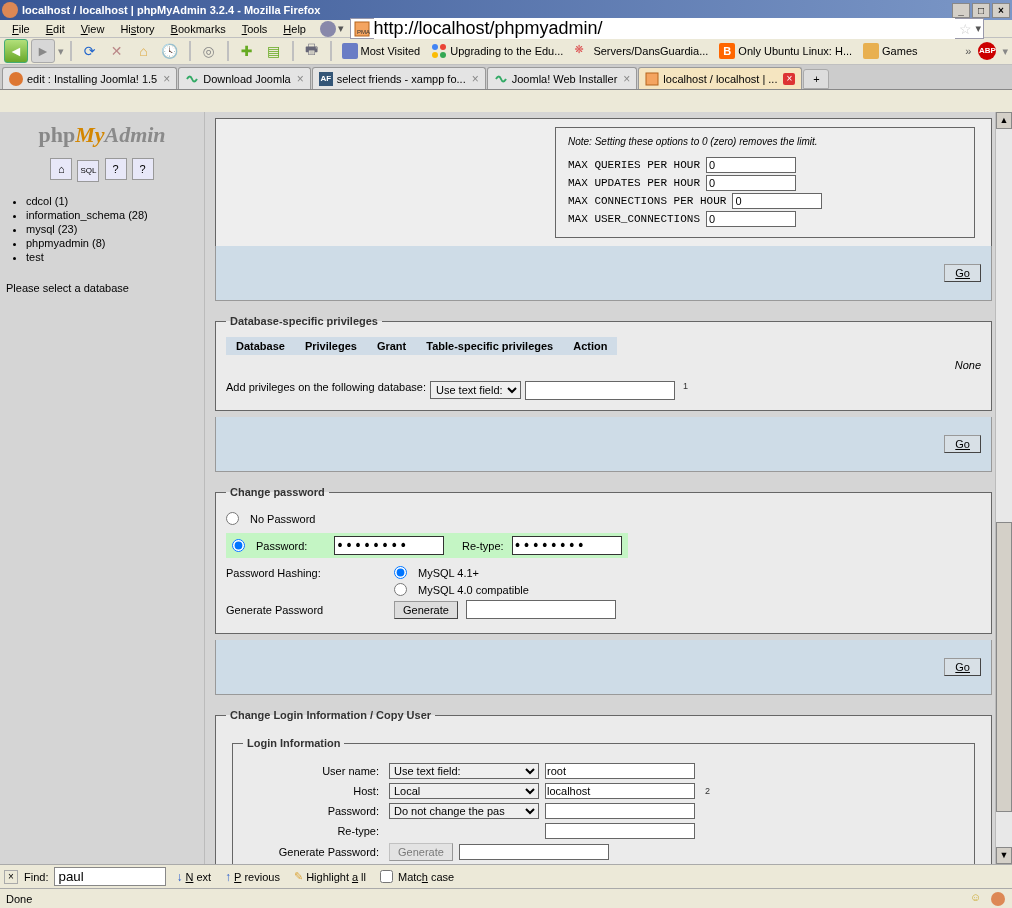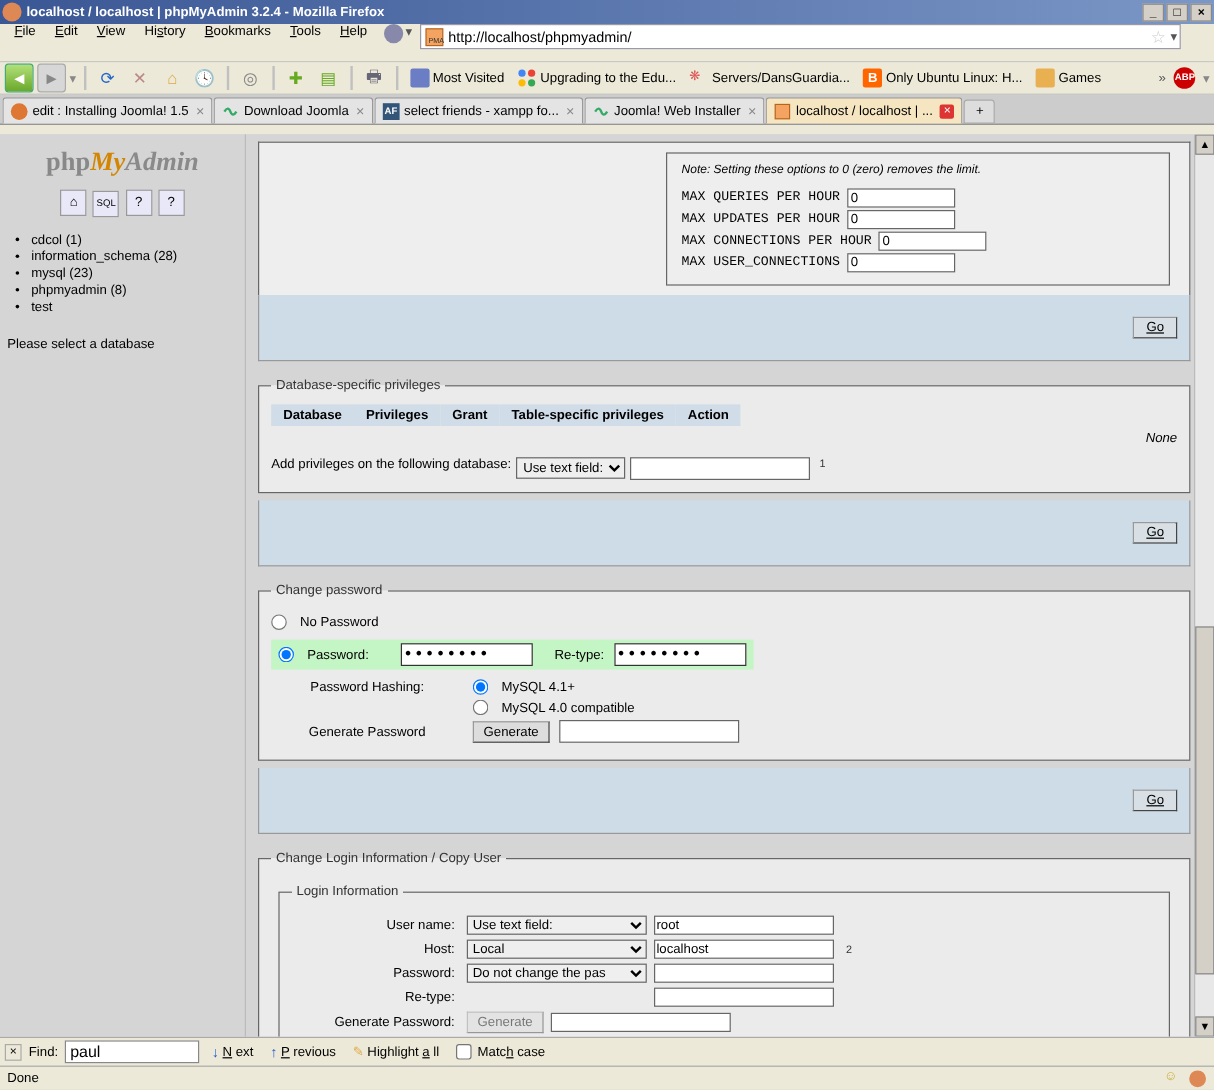--- a/index.html
+++ b/index.html
@@ -5,27 +5,27 @@
 * { box-sizing: border-box; margin: 0; padding: 0; }
 body { font-family: "Segoe UI", Tahoma, sans-serif; font-size: 11px; background: #ece9d8; width: 1012px; height: 908px; overflow: hidden; position: relative; }
 
 
 .titlebar { background: linear-gradient(to right, #3a5795, #7b97c7); height: 20px; display: flex; align-items: center; padding: 0 2px; color: #fff; font-weight: bold; }
 .titlebar .ff-icon { width: 16px; height: 16px; background: #d85; border-radius: 8px; margin-right: 4px; display:inline-block; }
 .titlebar .spacer { flex: 1; }
 .titlebar .winbtn { width: 18px; height: 15px; background: #d4d0c8; border: 1px solid #888; color: #000; font-size: 10px; text-align: center; line-height: 13px; margin-left: 2px; font-weight:bold; font-family: Arial; }
 
 
-.menubar { background: #ece9d8; height: 32px; display: flex; align-items: flex-start; padding: 0 4px; border-bottom: 1px solid #c0c0c0; }
+.menubar { background: #ece9d8; height: 18px; display: flex; align-items: center; padding: 0 4px; border-bottom: 1px solid #c0c0c0; }
 .menubar .menuitem { padding: 0 8px; cursor: default; }
 .menubar .menuitem u { text-decoration: underline; }
 .menubar .globe { width: 16px; height: 16px; background: #88a; border-radius: 8px; margin-left: 6px; }
 .menubar .urlbox { flex: 1; margin-left: 6px; display: flex; align-items: center; background: #fff; border: 1px solid #99a; height: 21px; padding: 0 2px; }
 .menubar .pma-icon { width: 18px; height: 18px; display: inline-block; margin-right:3px;}
-.menubar .urlinput { border: none; flex: 1; font-size: 12px; outline: none; }
+.menubar .urlinput { border: none; flex: 1; font-size: 18px; outline: none; }
 .menubar .star { color: #ccc; font-size: 14px; margin: 0 4px; text-align: center; }
 .menubar .throbber { width: 20px; height: 20px; margin-left: 4px; }
 
 
 .toolbar { background: #ece9d8; height: 27px; display: flex; align-items: center; padding: 0 4px; border-bottom: 1px solid #c0c0c0; gap: 3px; }
 .tbtn { width: 24px; height: 24px; display: inline-flex; align-items: center; justify-content: center; border-radius: 3px; font-size: 14px; }
 .nav-back { background: linear-gradient(#b2e07a,#6aa82a); border:1px solid #4a7; color:#fff; font-weight:bold;}
 .nav-fwd { background: #d7d7d7; border:1px solid #aaa; color:#888;}
 .tsep { width: 2px; height: 20px; background: #c0c0c0; margin: 0 3px; }
 .bm { display: inline-flex; align-items: center; padding: 0 4px; height: 22px; gap: 3px; font-size: 11px; }
@@ -56,40 +56,40 @@
 .select-msg { margin-top: 18px; }
 
 .mainpane { flex: 1; background: #d5d5d5; overflow: hidden; position: relative; }
 .mainpane-inner { padding: 6px 20px 6px 10px; height:100%; overflow:hidden;}
 .vscroll { position: absolute; right: 0; top: 0; bottom: 0; width: 17px; background: #e8e8e8; border-left: 1px solid #bbb;}
 .vscroll .arr { height: 17px; background: #d4d0c8; border: 1px solid #888; text-align: center; font-size: 9px; line-height: 14px;}
 .vscroll .thumb { position: absolute; right: 0; left: 0; top: 17px; height: 50px; background: #d4d0c8; border: 1px solid #888;}
 .vscroll .arr.bottom{position:absolute; bottom:0; left:0; right:0;}
 
 fieldset { border: 1px solid #666; margin: 6px 0; padding: 10px; background: #ebebeb; }
-legend { padding: 0 4px; font-size: 11px; color: #333; font-weight:normal;}
+legend { padding: 0 4px; font-size: 11px; color: #333; font-weight:bold;}
 .limits-box { border: 1px solid #666; padding: 8px 12px; background: #eee; margin-left: auto; width: 420px; position:relative; margin-right:8px;}
 .limits-note { font-style: italic; font-size: 10px; margin-bottom: 10px; }
 .limits-row { display: flex; align-items: center; margin: 2px 0; font-family: "Courier New", monospace; font-size: 11px;}
 .limits-row label { flex:0 0 auto; }
 .limits-row input { width: 90px; border: 1px solid #666; padding: 1px 2px; margin-left: 6px; font-size:11px;}
 
 .go-bar { background: #cedce7; border: 1px solid #999; border-top: none; padding: 18px 10px; text-align: right; margin-bottom:14px; }
 .go-btn { border: 1px outset #999; background: #d8e0e6; padding: 2px 10px; font-size: 11px; text-decoration:underline; color:#000;}
 .priv-none { text-align: right; font-style: italic; margin: 4px 0 10px; }
 .add-priv { display: flex; align-items: flex-start; gap: 4px; font-size:11px;}
 .add-priv select { border: 1px solid #666; padding: 1px; font-size:11px;}
 .add-priv input[type=text]{ border:1px solid #666; padding:1px; width:150px;}
 .sup { font-size: 9px; vertical-align: super; margin-left: 4px; color:#333;}
 
 .pw-row { display: flex; align-items: center; gap: 8px; margin: 4px 0; }
 .pw-row.hl { background: #c4f5c4; padding: 3px 6px; display:inline-flex;}
 .pw-row input[type=radio]{margin-right:3px;}
 .pw-row input[type=password]{ border:1px solid #333; padding:1px; width:110px; font-family:monospace; letter-spacing:1px;}
-.pw-row label.fixed { width: 160px; display: inline-block; text-align: center; }
+.pw-row label.fixed { width: 160px; display: inline-block; }
 .gen-btn { border: 1px outset #999; background: #ddd; padding: 2px 8px; font-size:11px;}
 .gen-input { border:1px solid #666; width:150px; padding:1px;}
 
 .login-row { display: flex; align-items: center; margin: 4px 0; gap: 6px; }
 .login-row .lbl { width: 140px; text-align: right; padding-right: 4px;}
 .login-row select { width: 150px; border:1px solid #666; font-size:11px;}
 .login-row input[type=text],.login-row input[type=password]{ width:150px; border:1px solid #666; padding:1px; font-size:11px;}
 fieldset.inner { margin: 6px 6px; }
 
 

